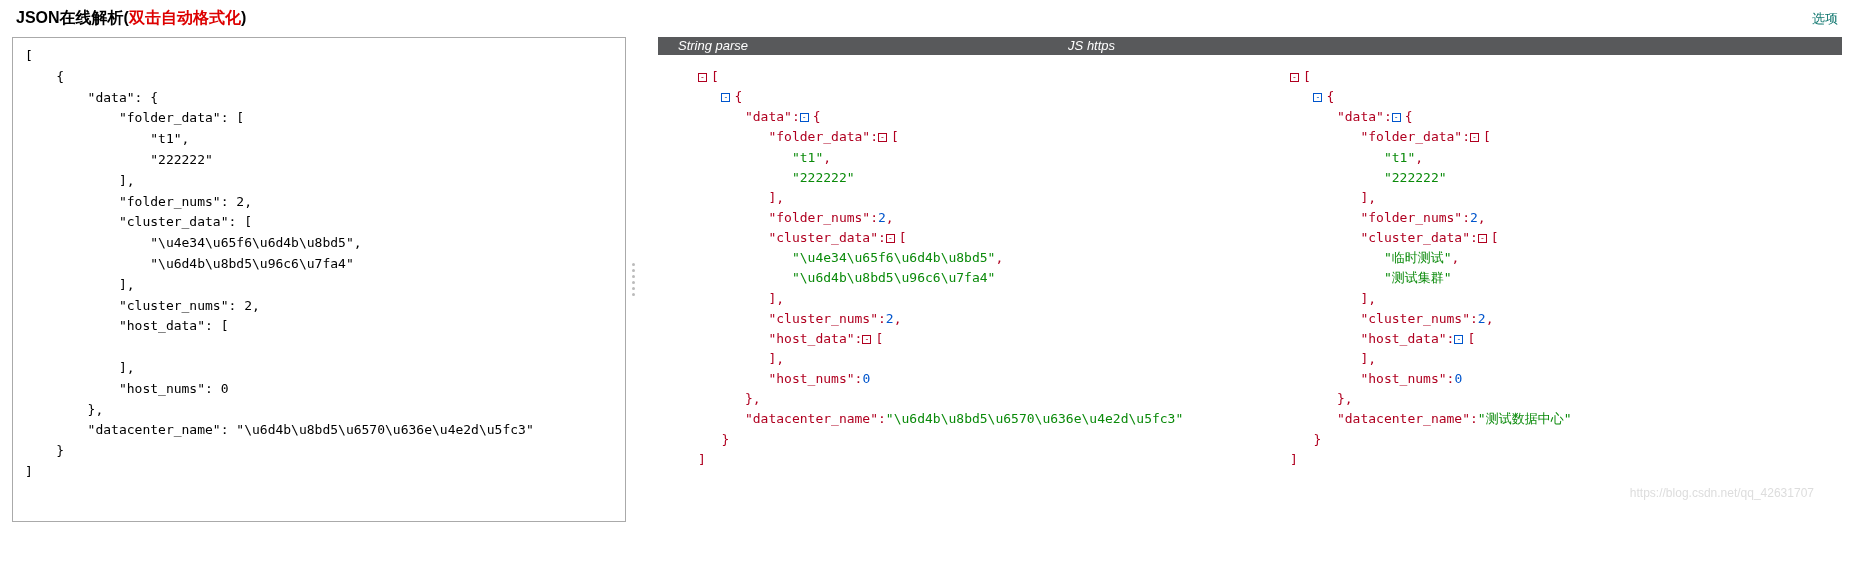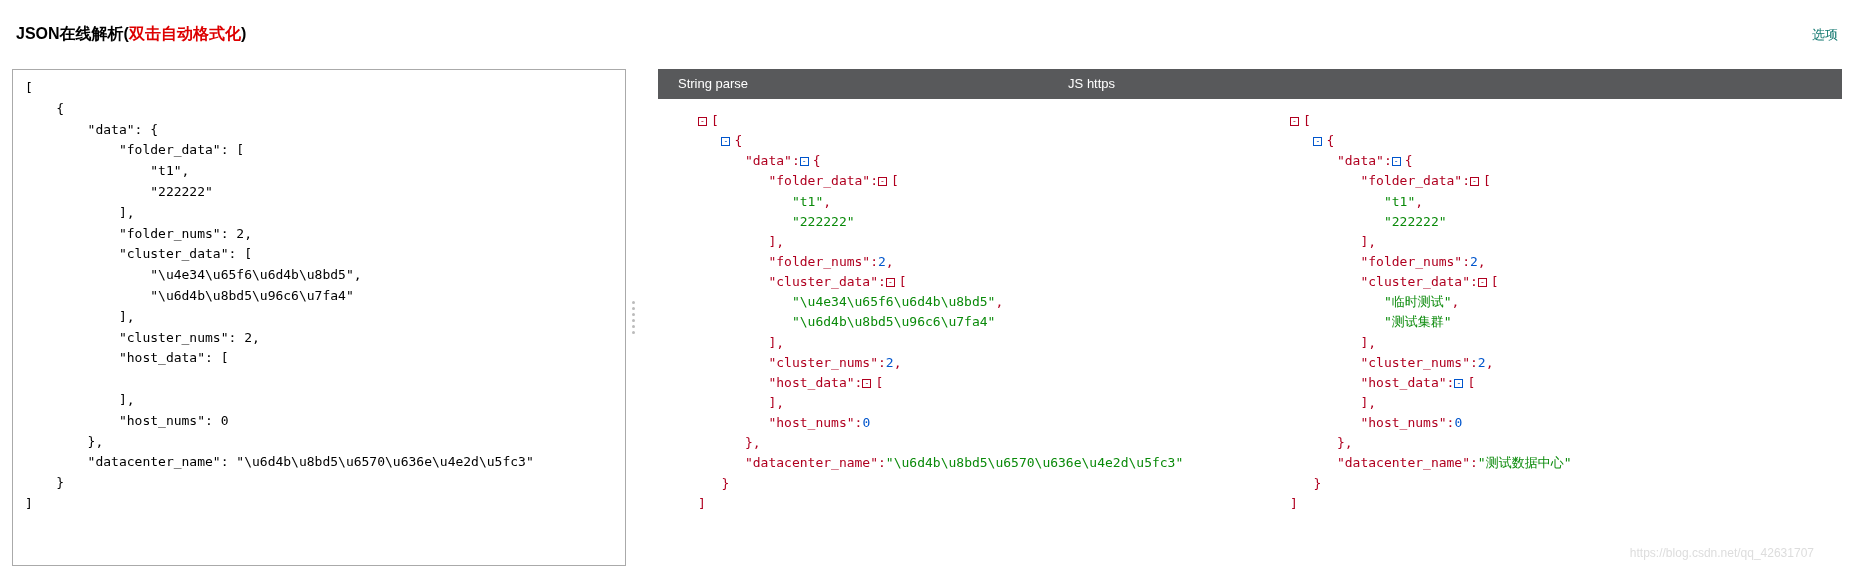--- a/index.html
+++ b/index.html
@@ -1,40 +1,40 @@
 <!DOCTYPE html>
 <html><head>
 <meta charset="utf-8">
 <style>
 * { box-sizing: border-box; margin: 0; padding: 0; }
 body { font-family: "Microsoft YaHei", Arial, sans-serif; font-size: 14px; background: #fff; width: 1854px; }
-.header { padding: 24px 16px; display: flex; justify-content: space-between; align-items: center; }
+.header { padding: 8px 16px; display: flex; justify-content: space-between; align-items: center; }
 .title { font-weight: bold; font-size: 16px; color: #000; }
 .title .red { color: #d00; }
 .options { color: #0f766e; font-size: 13px; }
 .container { display: flex; padding: 0 12px; gap: 0; }
 .left-panel { width: 614px; border: 1px solid #aaa; padding: 8px 12px; font-family: Consolas, Monaco, monospace; font-size: 13px; line-height: 1.6; white-space: pre; color: #000; min-height: 440px; overflow: auto; }
 .right-panel { flex: 1; margin-left: 18px; }
 .splitter { width: 14px; display: flex; flex-direction: column; justify-content: center; align-items: center; color: #bbb; font-size: 9px; gap: 3px; cursor: col-resize; }
 .splitter .dot { width: 3px; height: 3px; background: #bbb; border-radius: 50%; }
-.tabs { display: flex; background: #58595b; color: #fff; height: 30px; align-items: center; }
+.tabs { display: flex; background: #58595b; color: #fff; height: 18px; align-items: center; font-style: italic; }
 .tab { padding: 0 20px; font-size: 13px; line-height: 30px; }
 .tab2 { margin-left: 280px; }
 .output-row { display: flex; }
 .output-col { flex: 1; padding: 12px 20px 12px 40px; font-family: Consolas, Monaco, monospace; font-size: 13px; line-height: 1.55; white-space: pre; position: relative; }
 .k-key { color: #b00020; }
 .k-colon { color: #b00020; }
 .k-str { color: #0a8a0a; }
 .k-num { color: #0055cc; }
 .k-punc { color: #b00020; }
 .k-brace { color: #b00020; }
 .toggle { display: inline-block; width: 9px; height: 9px; border: 1px solid; margin-right: 4px; font-size: 8px; line-height: 7px; text-align: center; position: relative; top: -1px; font-family: monospace; }
 .toggle-red { border-color: #b00020; color: #b00020; }
 .toggle-blue { border-color: #0055cc; color: #0055cc; }
-.watermark { position: absolute; right: 28px; bottom: 4px; color: #ddd; font-size: 12px; font-family: Arial, sans-serif; margin-top: 36px; }
+.watermark { position: absolute; right: 28px; bottom: 20px; color: #ddd; font-size: 12px; font-family: Arial, sans-serif; margin-top: 36px; }
 </style>
 </head>
 <body>
 
 <div class="header">
   <div class="title">
     <span>JSON在线解析(</span><span class="red">双击自动格式化</span><span>)</span>
   </div>
   <div class="options">选项</div>
 </div>

